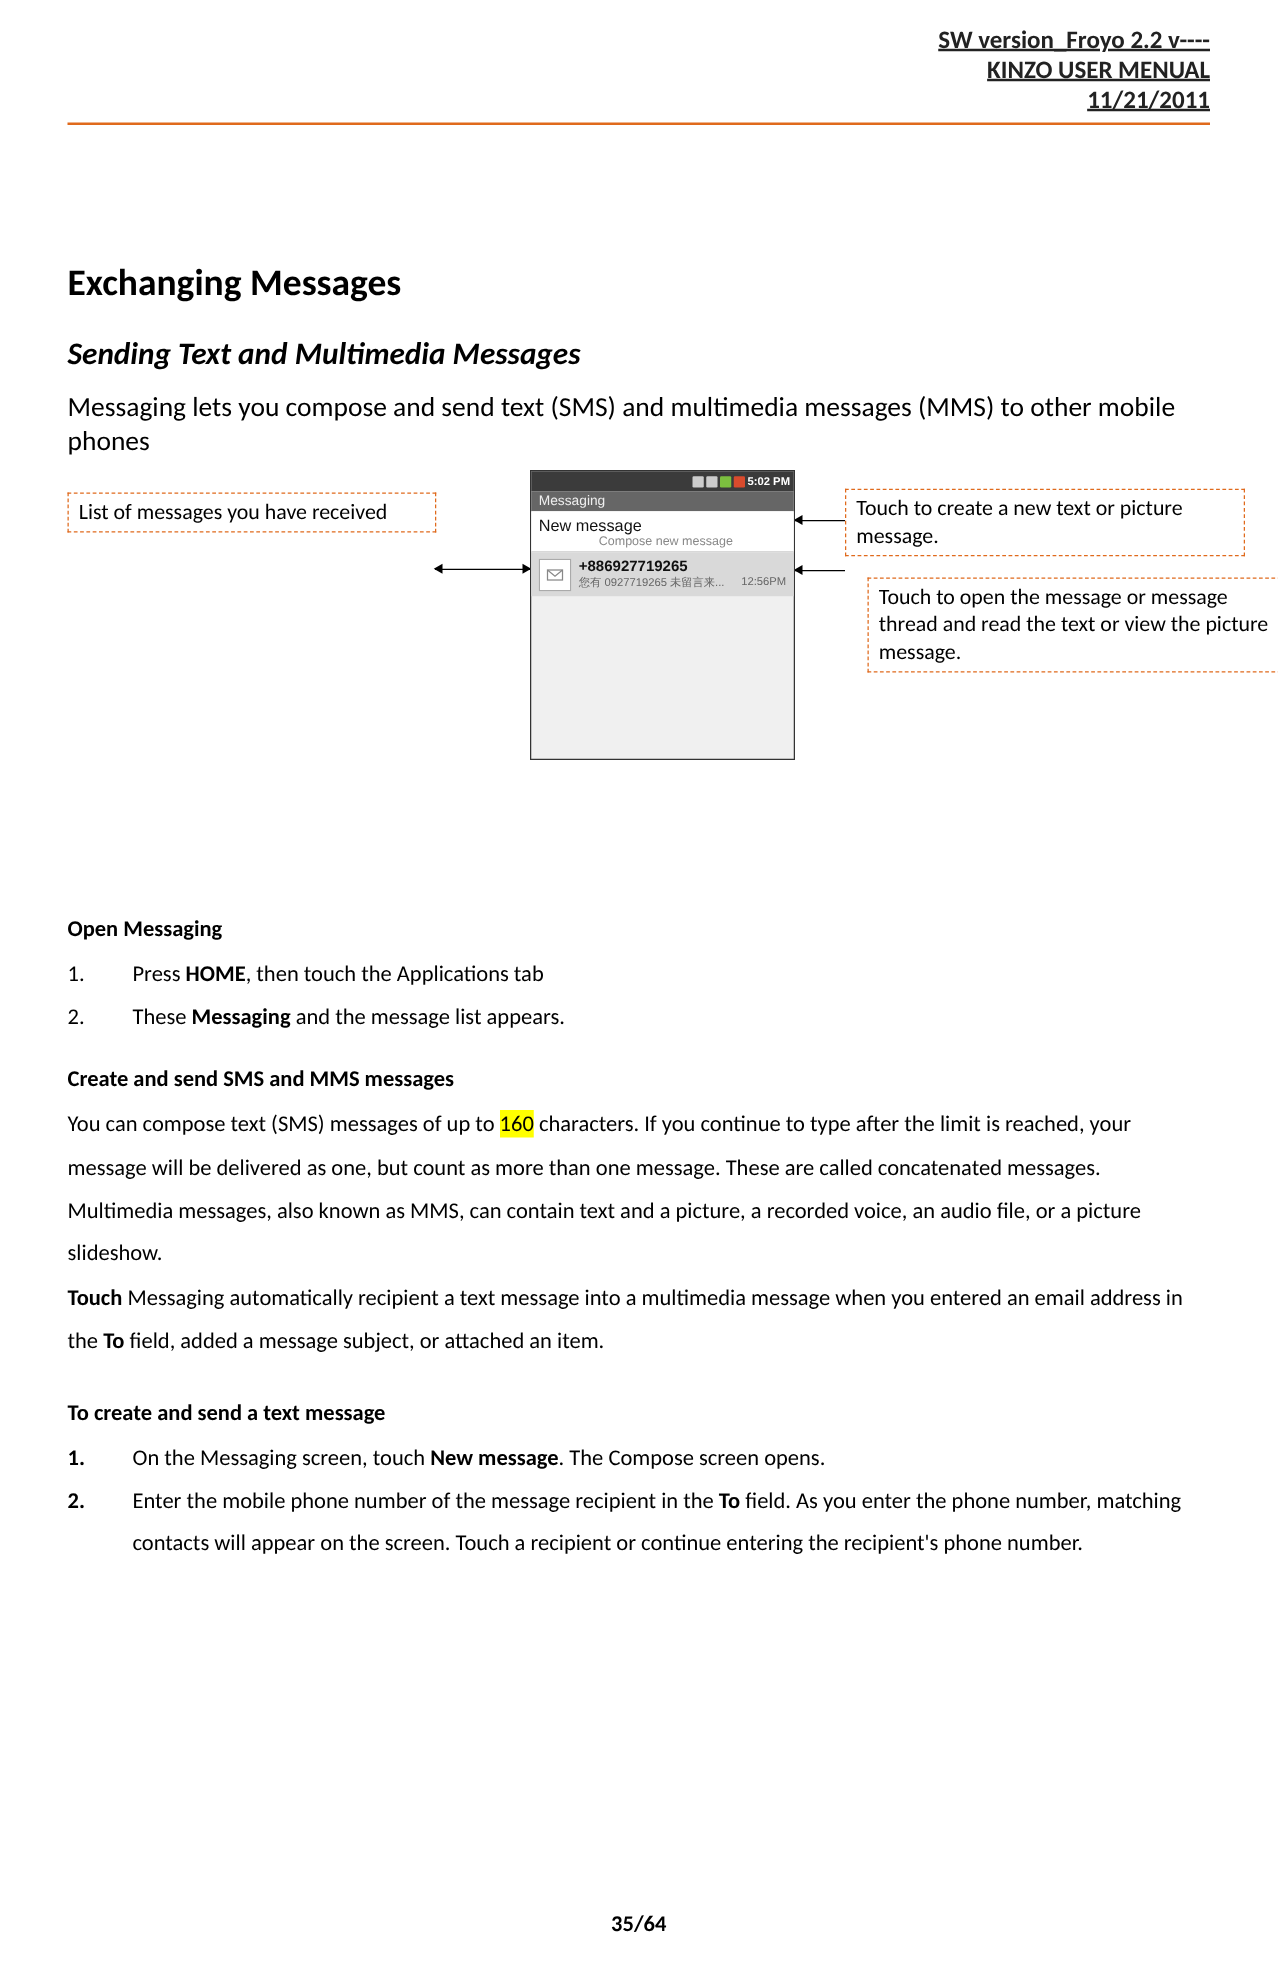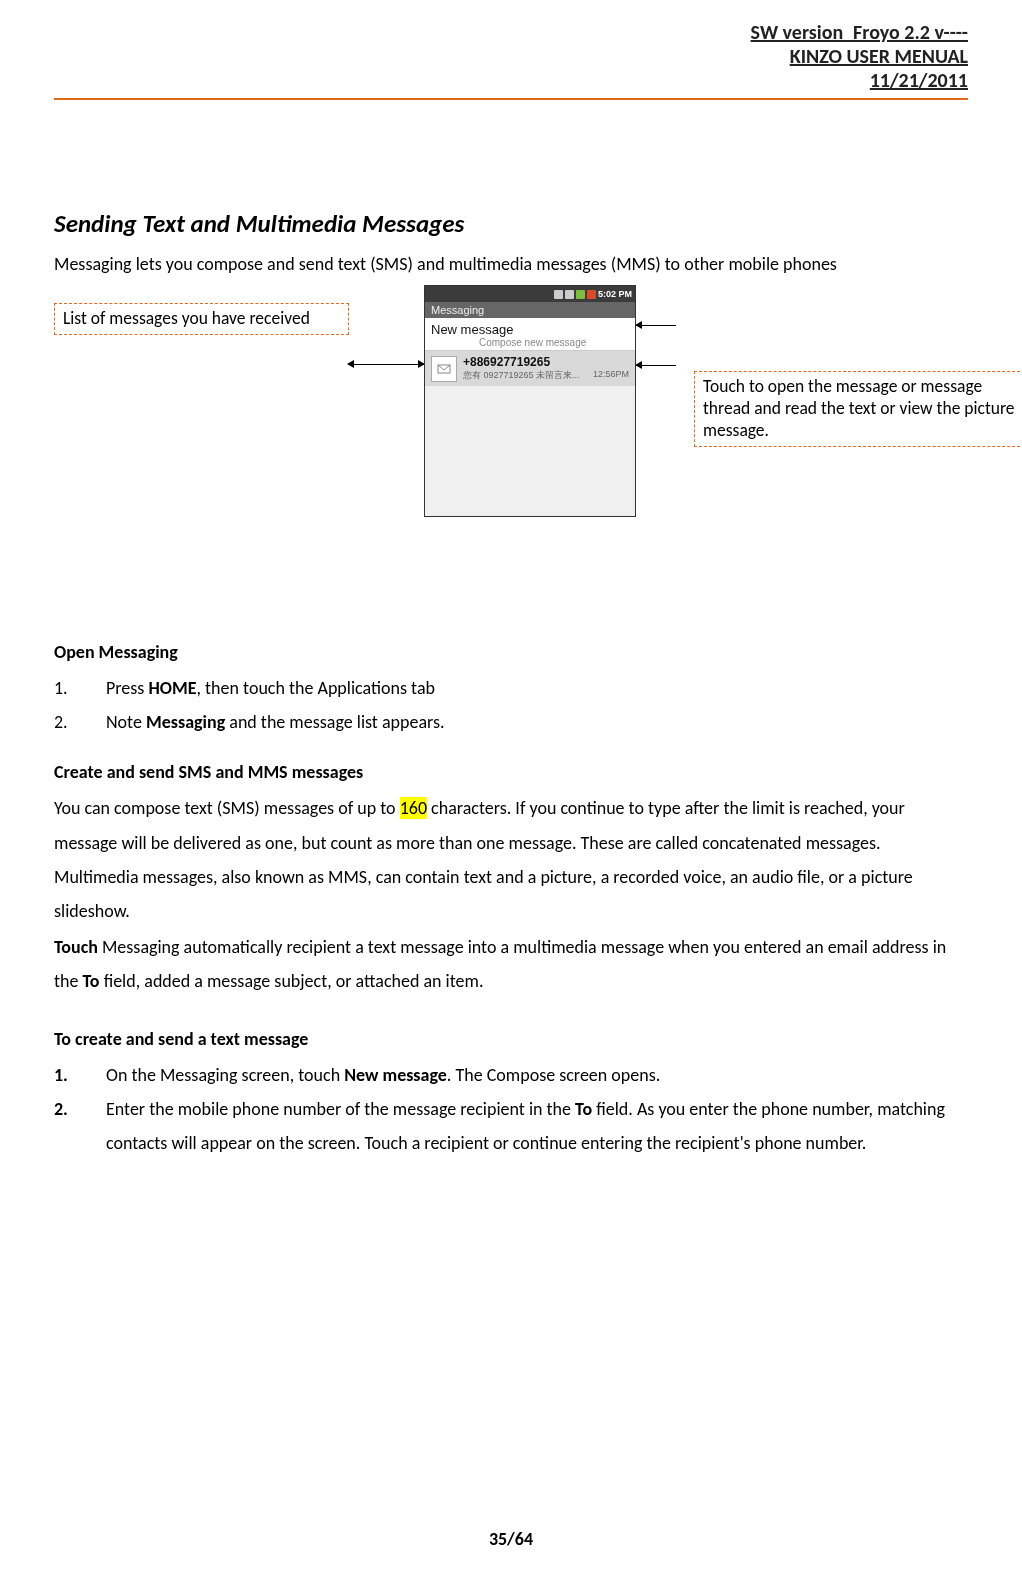--- a/index.html
+++ b/index.html
@@ -33,21 +33,21 @@
     font-weight: bold;
     margin-bottom: 22px;
   }
   h2 {
     font-size: 25px;
     font-weight: bold;
     font-style: italic;
     margin-bottom: 14px;
   }
   .intro {
-    font-size: 18px;
+    font-size: 22px;
     margin-bottom: 10px;
   }
   
   .diagram-wrap {
     position: relative;
     width: 100%;
     height: 338px;
     margin-bottom: 18px;
   }
   .callout {
@@ -179,26 +179,28 @@
 
 <div class="header">
   <div>SW version_Froyo 2.2 v----</div>
   <div>KINZO USER MENUAL</div>
   <div>11/21/2011</div>
 </div>
 <hr class="header-rule">
 
 <div class="content">
 
+  <h1>Exchanging Messages</h1>
   <h2>Sending Text and Multimedia Messages</h2>
   <p class="intro">Messaging lets you compose and send text (SMS) and multimedia messages (MMS) to other mobile phones</p>
 
   
   <div class="diagram-wrap">
     <div class="callout callout-left">List of messages you have received</div>
+    <div class="callout callout-r1">Touch to create a new text or picture message.</div>
     <div class="callout callout-r2">Touch to open the message or message thread and read the text or view the picture message.</div>
 
     <div class="arrow arrow-left"></div>
     <div class="arrow arrow-r1"></div>
     <div class="arrow arrow-r2"></div>
 
     <div class="phone">
       <div class="statusbar">
         <span class="status-iconbox"></span>
         <span class="status-iconbox"></span>
@@ -234,21 +236,21 @@
   <ol class="steps">
     <li>
       <span class="num">1.</span>
       <span>
         <span>Press </span><span class="bold">HOME</span><span>, then touch the Applications tab</span>
       </span>
     </li>
     <li>
       <span class="num">2.</span>
       <span>
-        <span>Note </span><span class="bold">Messaging</span><span> and the message list appears.</span>
+        <span>These </span><span class="bold">Messaging</span><span> and the message list appears.</span>
       </span>
     </li>
   </ol>
 
   
   <h3>Create and send SMS and MMS messages</h3>
   <p class="para">
     <span>You can compose text (SMS) messages of up to </span><span class="hl">160</span><span> characters. If you continue to type after the limit is reached, your message will be delivered as one, but count as more than one message. These are called concatenated messages. Multimedia messages, also known as MMS, can contain text and a picture, a recorded voice, an audio file, or a picture slideshow.</span>
   </p>
   <p class="para">

